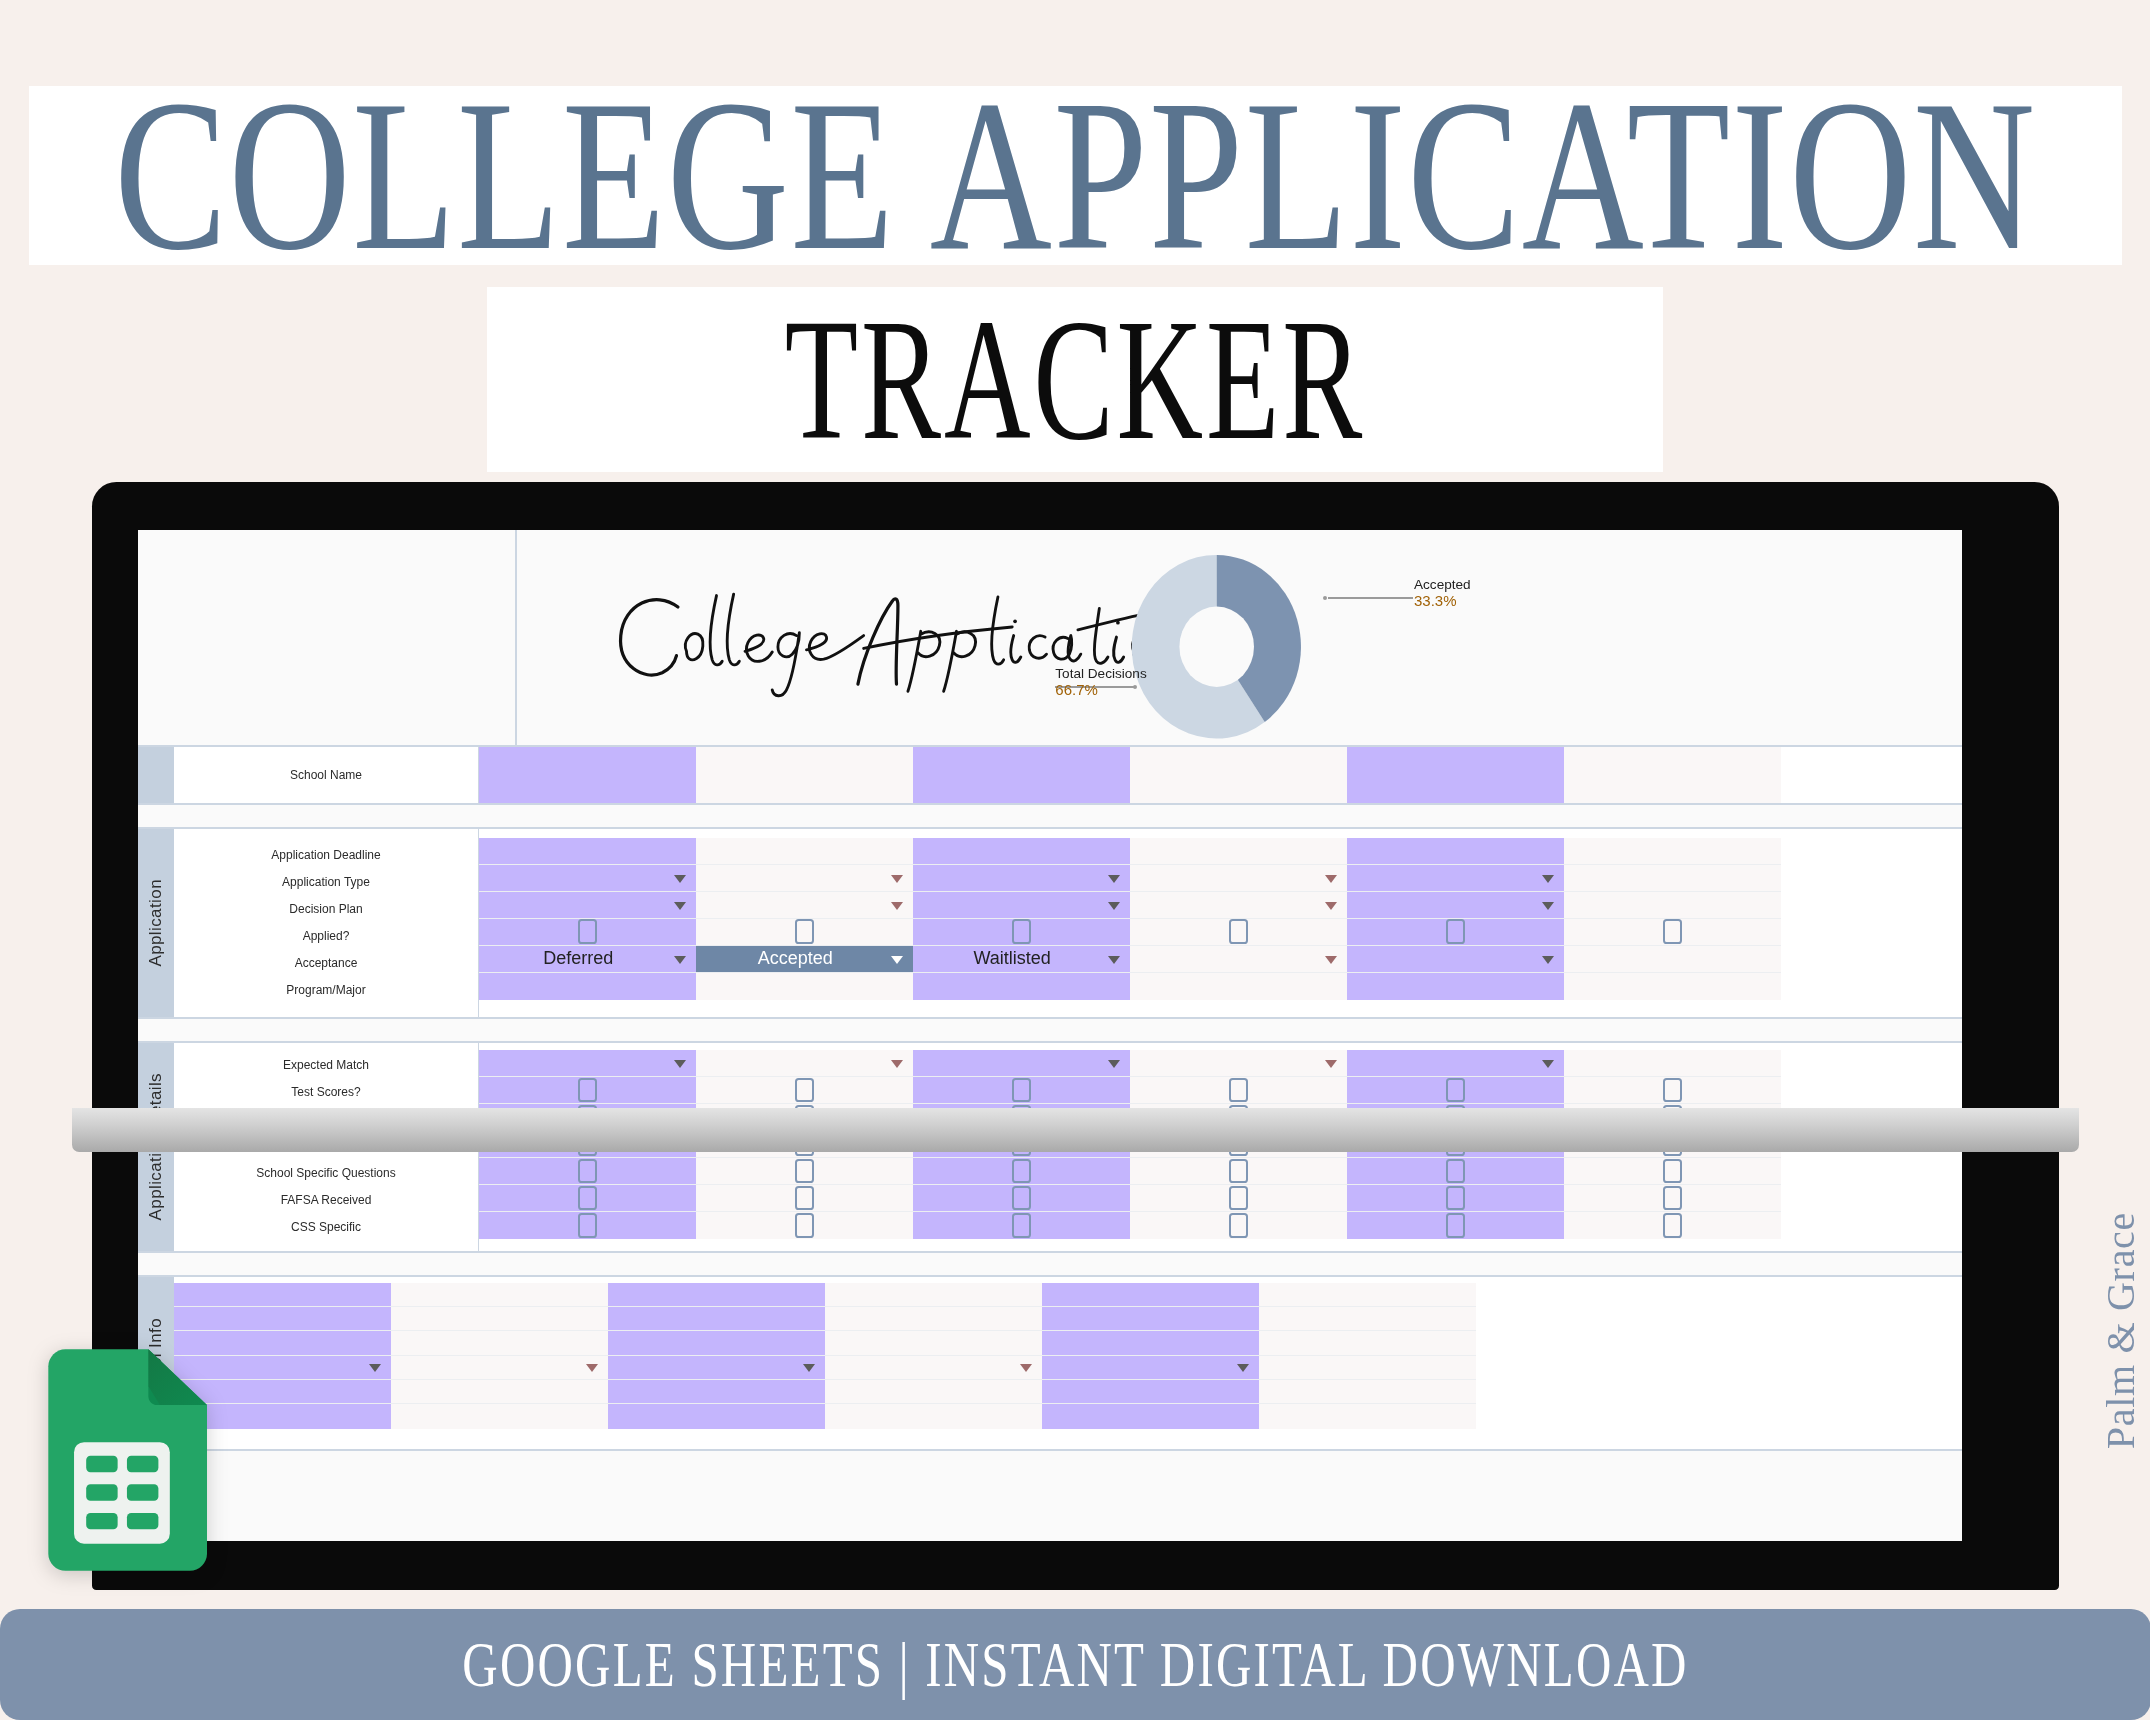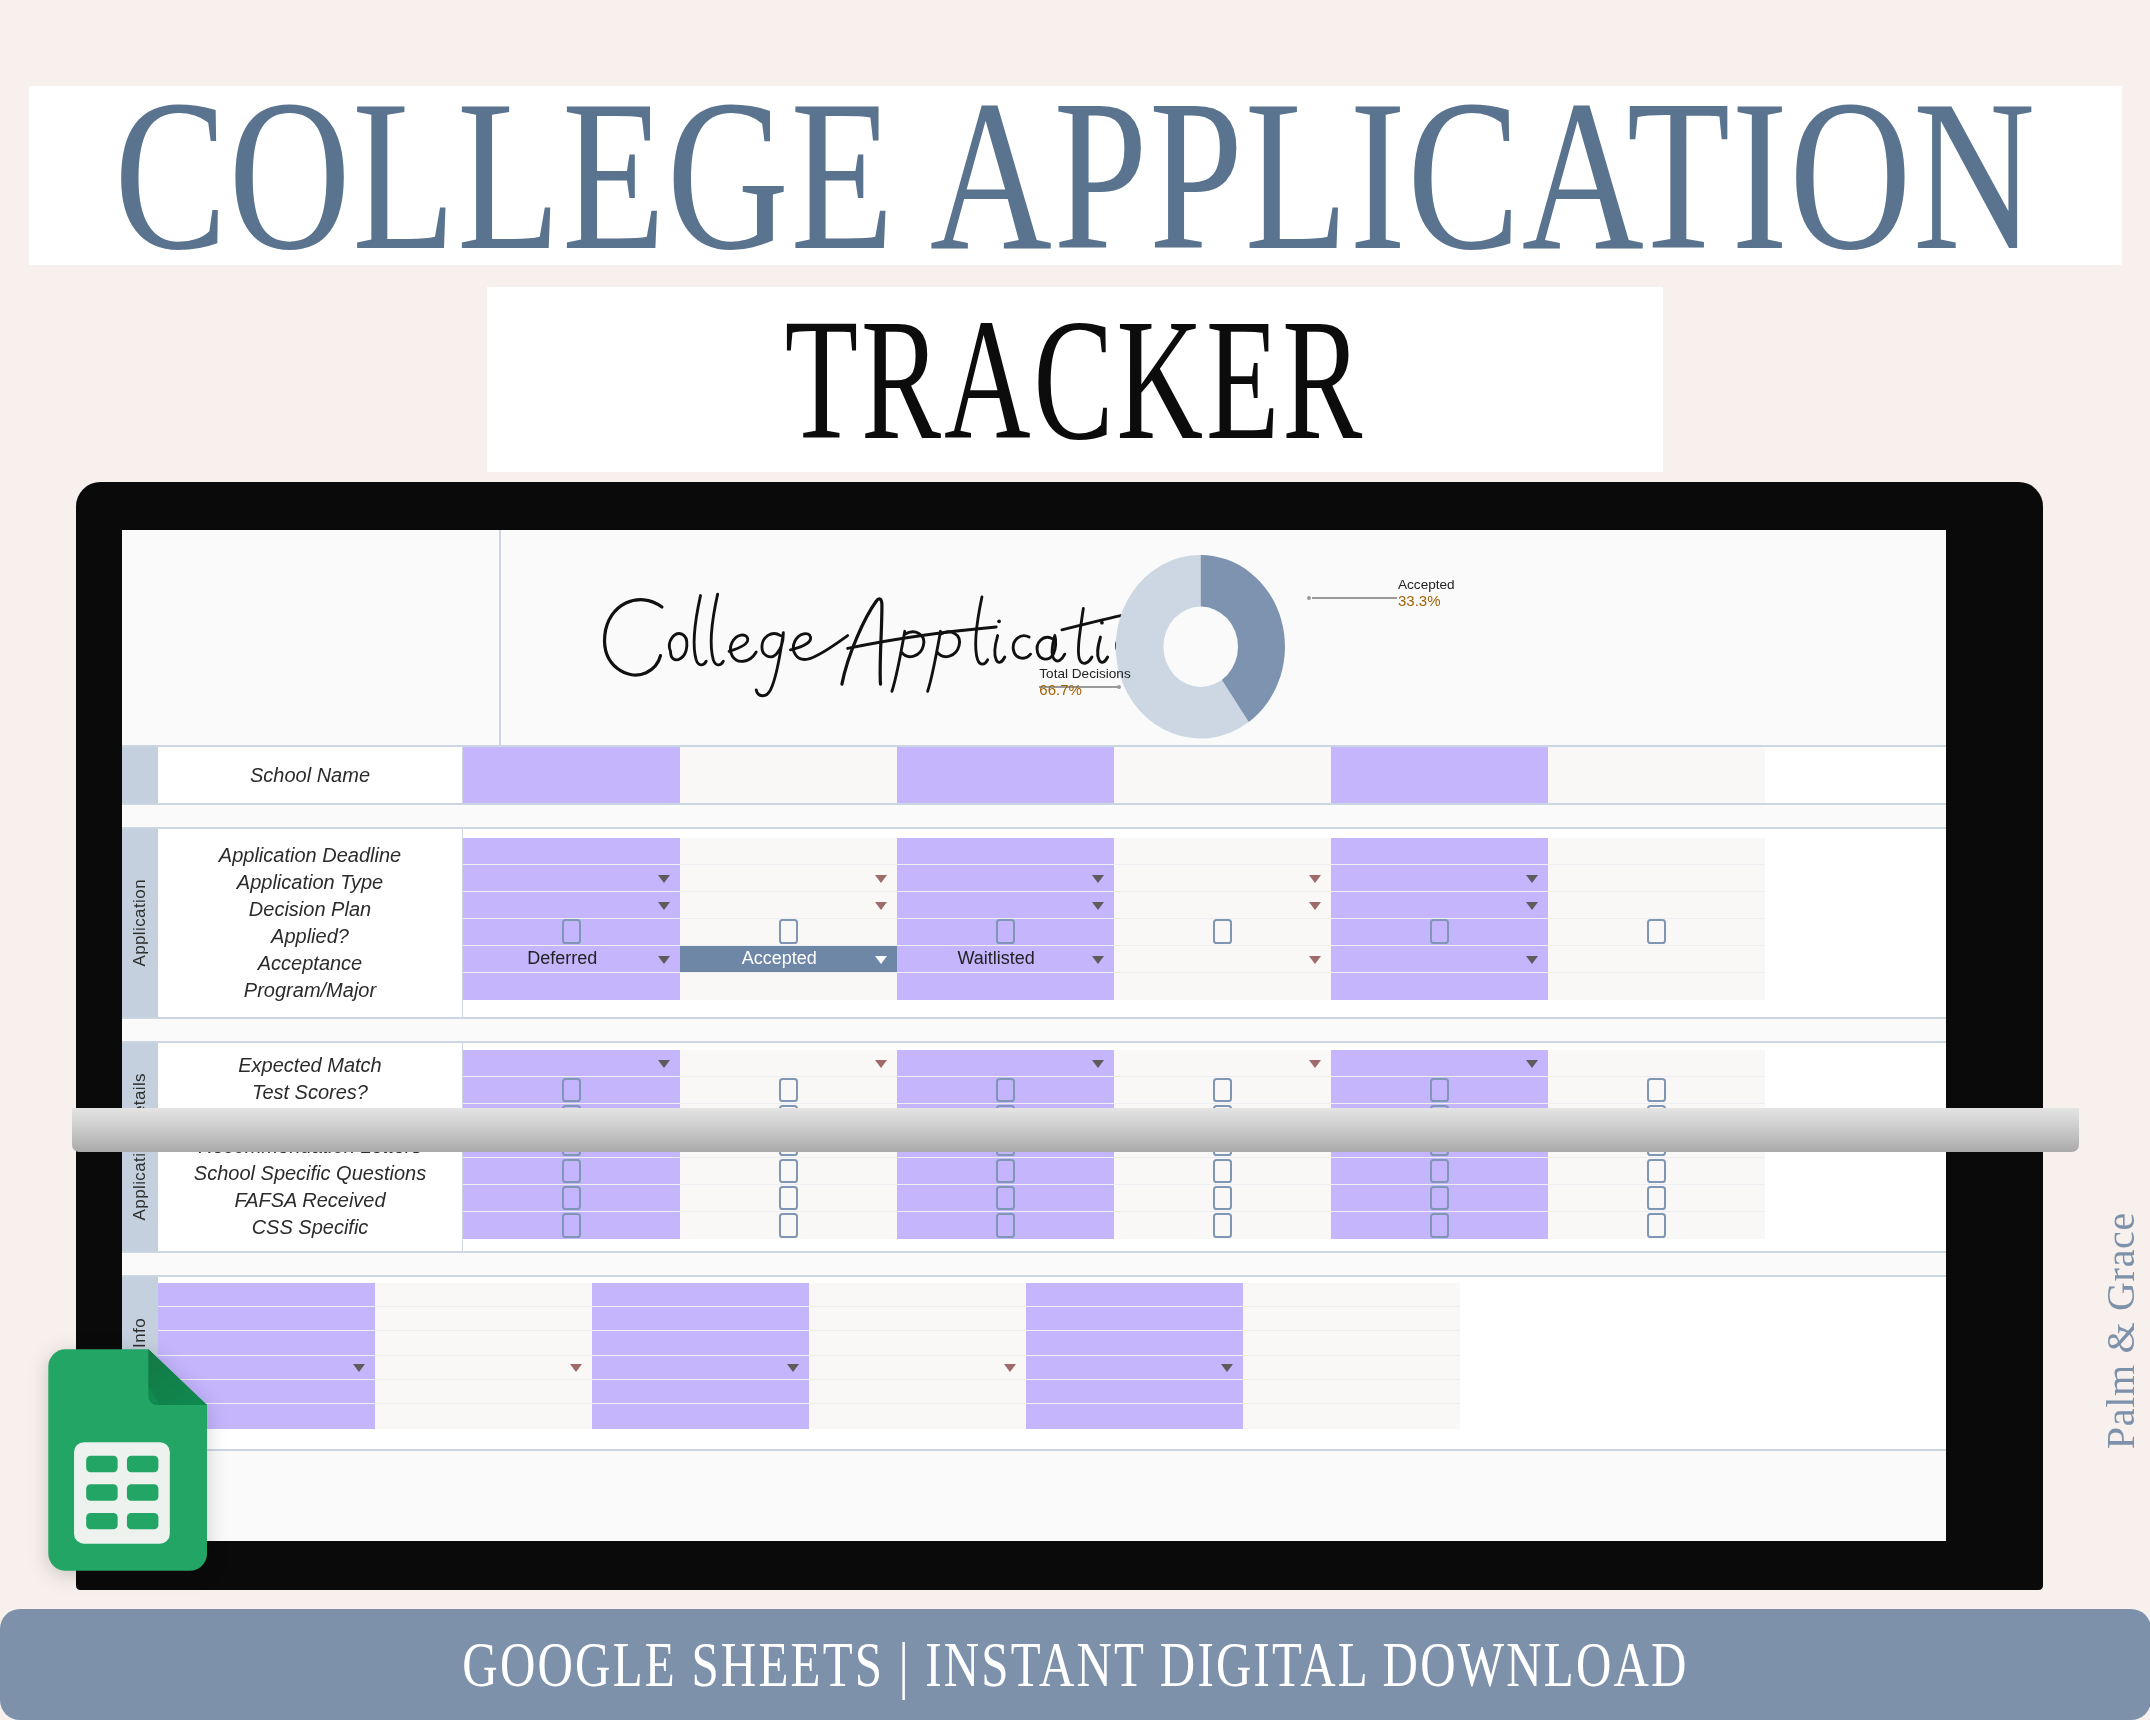--- a/index.html
+++ b/index.html
@@ -43,21 +43,21 @@
     letter-spacing: 2.9px;
     color: #0c0c0c;
     transform: scaleX(1.0) scaleY(1.45);
     transform-origin: center center;
     white-space: nowrap;
   }
 
   
   #laptop {
     position: absolute;
-    left: 76px; top: 482px;
+    left: 92px; top: 482px;
     width: 1967px; height: 1108px;
   }
   #laptop-bezel {
     position: absolute; inset: 0;
     background: #0a0a0a;
     border-radius: 24.4px 24.4px 4.3px 4.3px;
   }
   #laptop-base {
     position: absolute;
     left: 72px; top: 1108px;
@@ -117,25 +117,24 @@
     white-space: nowrap;
   }
   .label-col {
     width: 305px; flex: 0 0 305px;
     background: #ffffff;
     border-right: 1.4px solid #ccd6e2;
     display: flex; flex-direction: column; justify-content: center;
   }
   .row-label {
     text-align: center;
-    font-size: 20px;
+    font-size: 12px;
     color: #2b2b2b;
     line-height: 1;
     white-space: nowrap;
-    font-style: italic;
   }
   .data-area { flex: 1; position: relative; background: #ffffff; display: flex; flex-direction: column; }
   .drow { display: flex; width: 100%; }
   .dcell {
     width: 217px; flex: 0 0 217px;
     position: relative;
     border-bottom: 0.7px solid #eceef1;
     display: flex; align-items: center; justify-content: center;
   }
   .dcell.alt { background: #faf7f7; }

